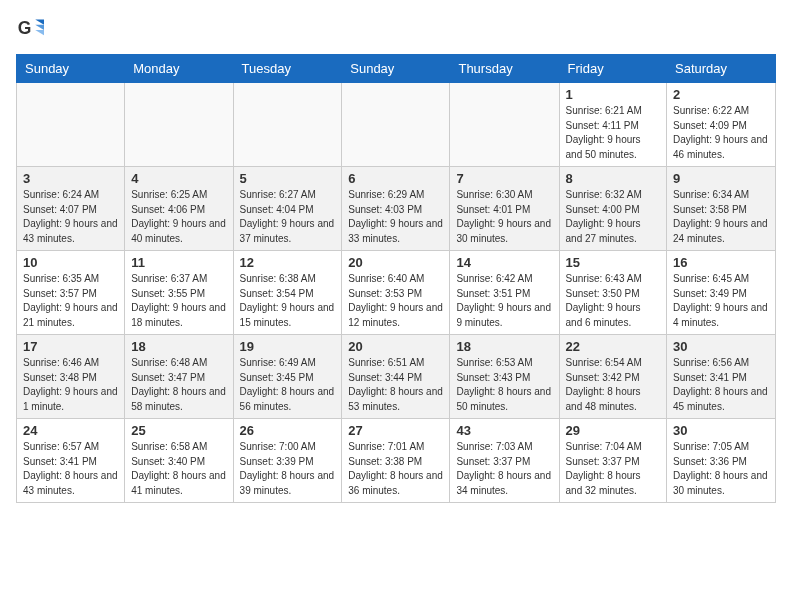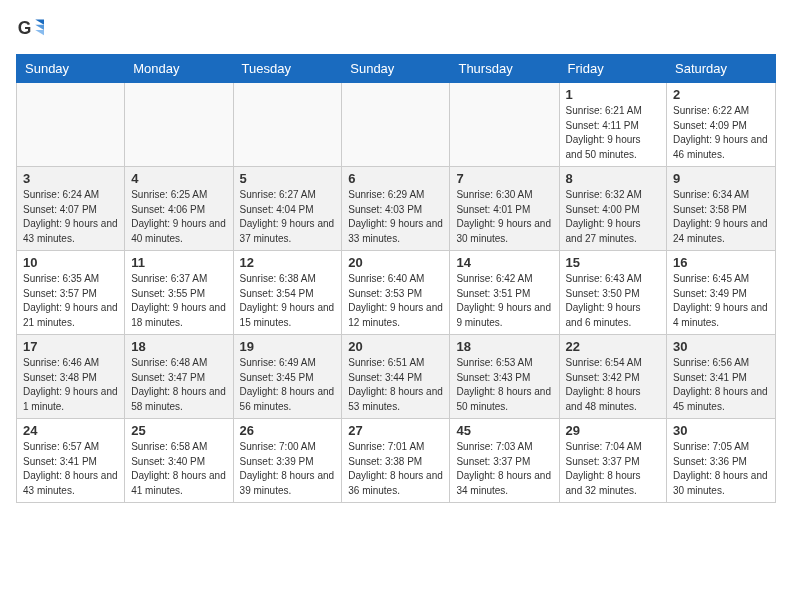--- a/index.html
+++ b/index.html
@@ -222,21 +222,21 @@
         </td>
         <td>
           <span class="day-num">26</span>
           <div class="day-detail">Sunrise: 7:00 AM<br>Sunset: 3:39 PM<br>Daylight: 8 hours and 39 minutes.</div>
         </td>
         <td>
           <span class="day-num">27</span>
           <div class="day-detail">Sunrise: 7:01 AM<br>Sunset: 3:38 PM<br>Daylight: 8 hours and 36 minutes.</div>
         </td>
         <td>
-          <span class="day-num">45</span>
+          <span class="day-num">43</span>
           <div class="day-detail">Sunrise: 7:03 AM<br>Sunset: 3:37 PM<br>Daylight: 8 hours and 34 minutes.</div>
         </td>
         <td>
           <span class="day-num">29</span>
           <div class="day-detail">Sunrise: 7:04 AM<br>Sunset: 3:37 PM<br>Daylight: 8 hours and 32 minutes.</div>
         </td>
         <td>
           <span class="day-num">30</span>
           <div class="day-detail">Sunrise: 7:05 AM<br>Sunset: 3:36 PM<br>Daylight: 8 hours and 30 minutes.</div>
         </td>

